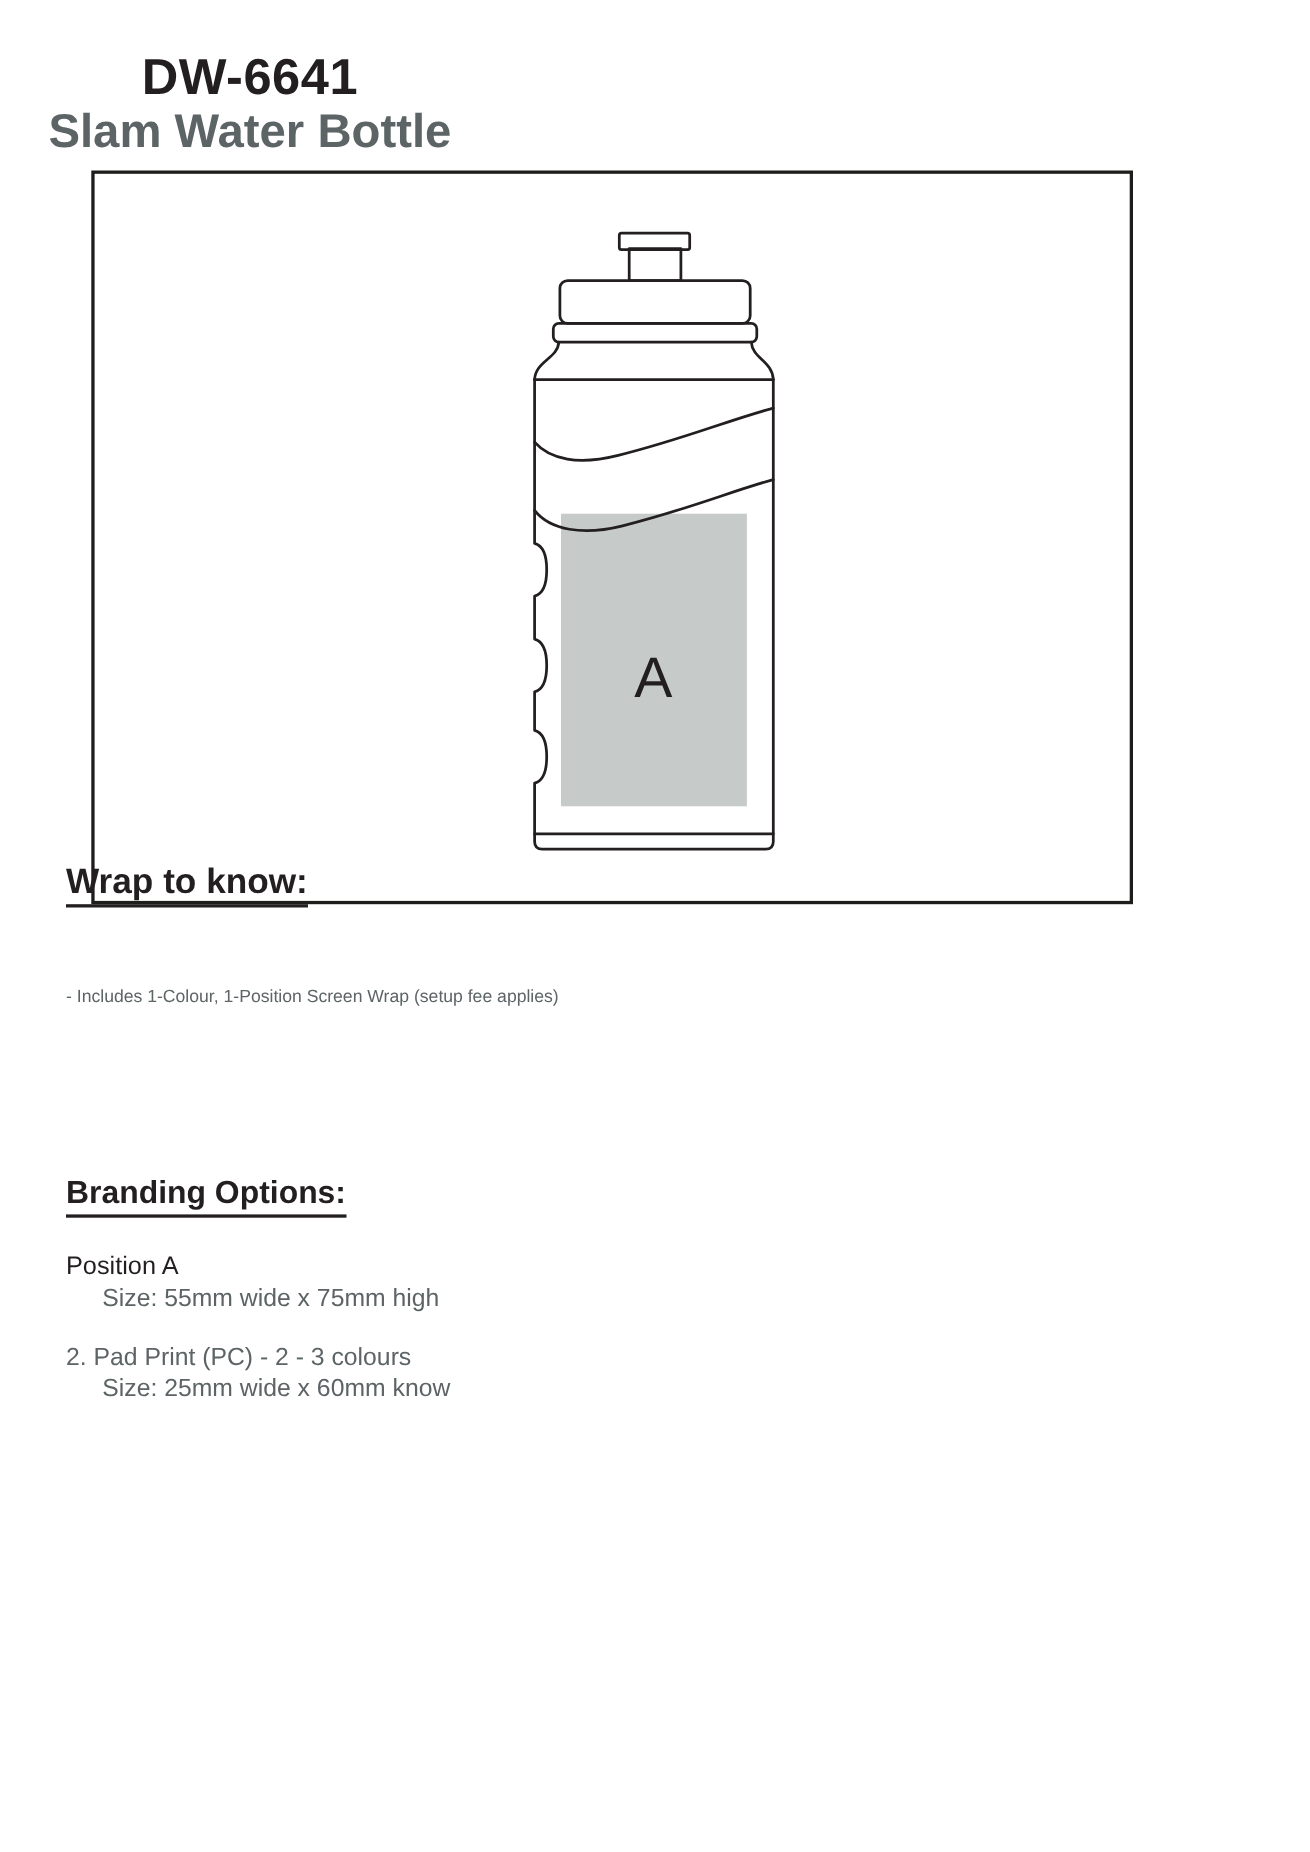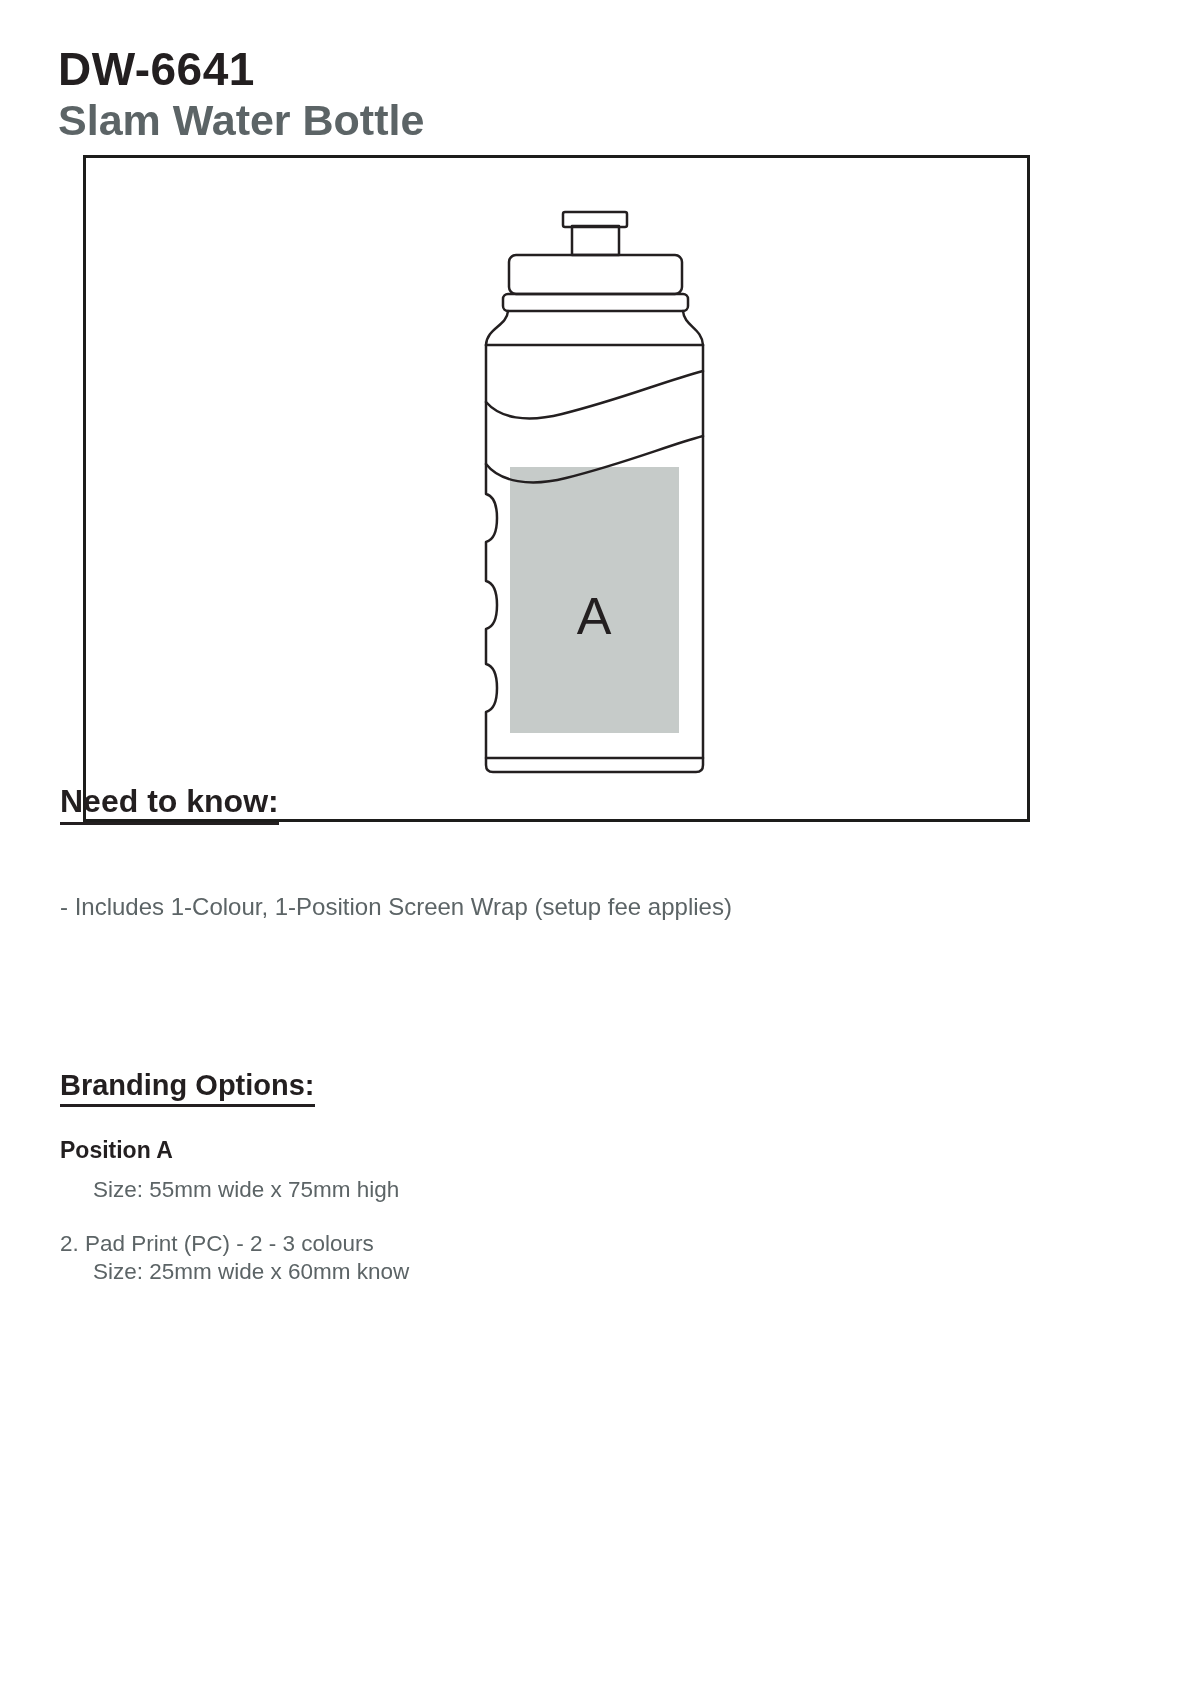--- a/index.html
+++ b/index.html
@@ -5,21 +5,21 @@
   * { margin: 0; padding: 0; box-sizing: border-box; }
   html, body { background: #ffffff; }
   body {
     position: relative;
     width: 1191px;
     height: 1684px;
     font-family: "Liberation Sans", "DejaVu Sans", sans-serif;
     color: #231f20;
     overflow: hidden;
   }
-  .header { position: absolute; left: 58px; top: 44px; }
+  .header { position: absolute; left: 44px; top: 44px; text-align: center; }
   .product-code {
     font-size: 46px;
     font-weight: bold;
     color: #231f20;
     line-height: 1.12;
     letter-spacing: 0.5px;
   }
   .product-name {
     font-size: 43px;
     font-weight: bold;
@@ -51,38 +51,38 @@
   .heading-underline {
     display: inline-block;
     border-bottom: 3px solid #231f20;
     padding-bottom: 2px;
   }
   .need-heading { top: 783px; font-size: 32px; }
   .need-items {
     position: absolute;
     left: 60px;
     top: 893px;
-    font-size: 24px;
+    font-size: 16px;
     color: #5c6466;
     line-height: 28px;
   }
   .branding-heading { top: 1069px; font-size: 29px; }
   .branding-block {
     position: absolute;
     left: 60px;
     top: 1136px;
     font-size: 22.5px;
     color: #5c6466;
     line-height: 28px;
   }
   .position-heading {
     font-size: 23px;
-    font-weight: bold;
+    font-weight: normal;
     color: #231f20;
-    margin-bottom: 12px;
+    margin-bottom: 2px;
   }
   .option { margin: 0; }
   .option + .option { margin-top: 26px; }
   .option .size-line { padding-left: 33px; }
 </style>
 </head>
 <body>
 
 <div class="header">
   <div class="product-code">DW-6641</div>
@@ -115,21 +115,21 @@
              L 6,566 L 6,573 Q 6,580 13,580 L 216,580 Q 223,580 223,573 L 223,153"></path>
 
     <path d="M 6,566 L 223,566"></path>
 
     <path d="M 6,210 C 20,226 46,231 82,222 C 142,207 182,190 223,179"></path>
     <path d="M 6,272 C 20,290 50,295 86,286 C 146,271 186,254 223,244"></path>
   </svg>
 </div>
 
 <div class="section-heading need-heading">
-  <span class="heading-underline">Need to know:</span>
+  <span class="heading-underline">Wrap to know:</span>
 </div>
 
 <div class="need-items">- Includes 1-Colour, 1-Position Screen Wrap (setup fee applies)</div>
 
 <div class="section-heading branding-heading">
   <span class="heading-underline">Branding Options:</span>
 </div>
 
 <div class="branding-block">
   <div class="position-heading">Position A</div>

